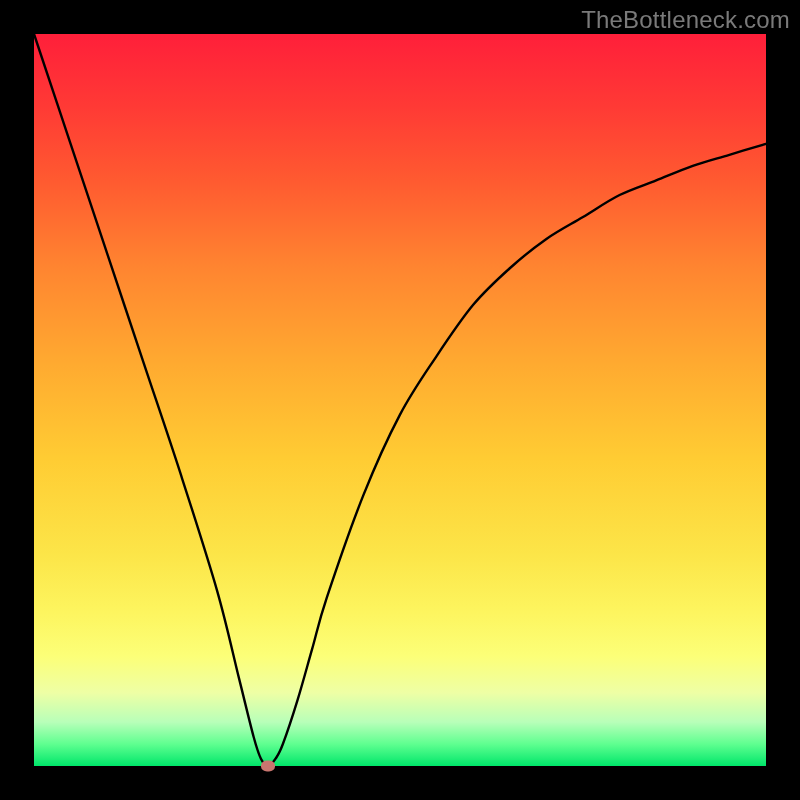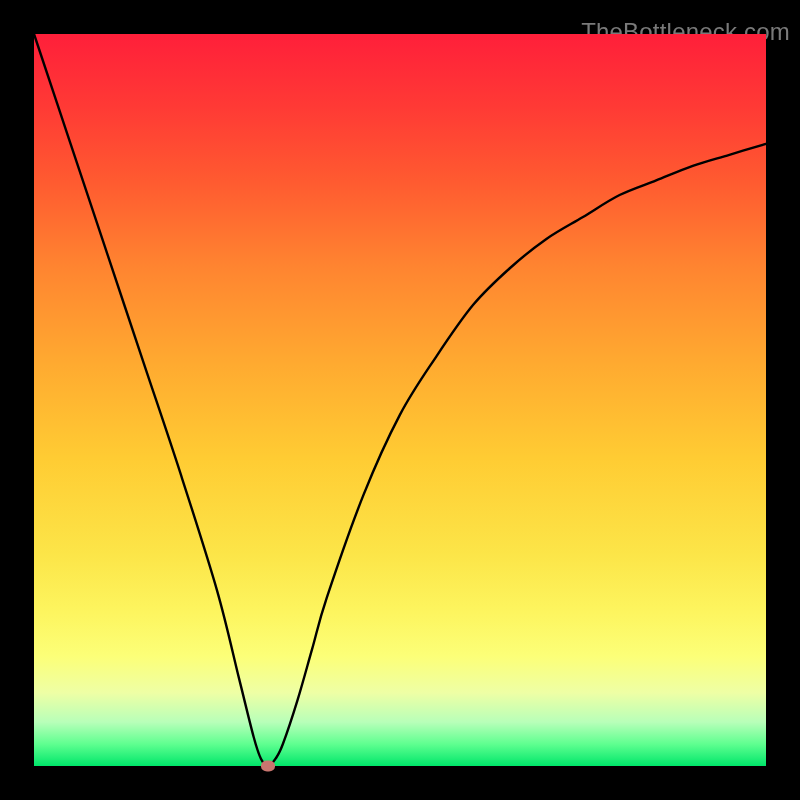--- a/index.html
+++ b/index.html
@@ -42,21 +42,20 @@
     );
   }
   .watermark {
     position: absolute;
     top: 6px;
     right: 10px;
     color: #7a7a7a;
     font-size: 24px;
     font-weight: 500;
     letter-spacing: 0.2px;
-    margin-top: 12px;
   }
   svg.curve {
     position: absolute;
     left: 0;
     top: 0;
     width: 732px;
     height: 732px;
     overflow: visible;
   }
   .marker {

